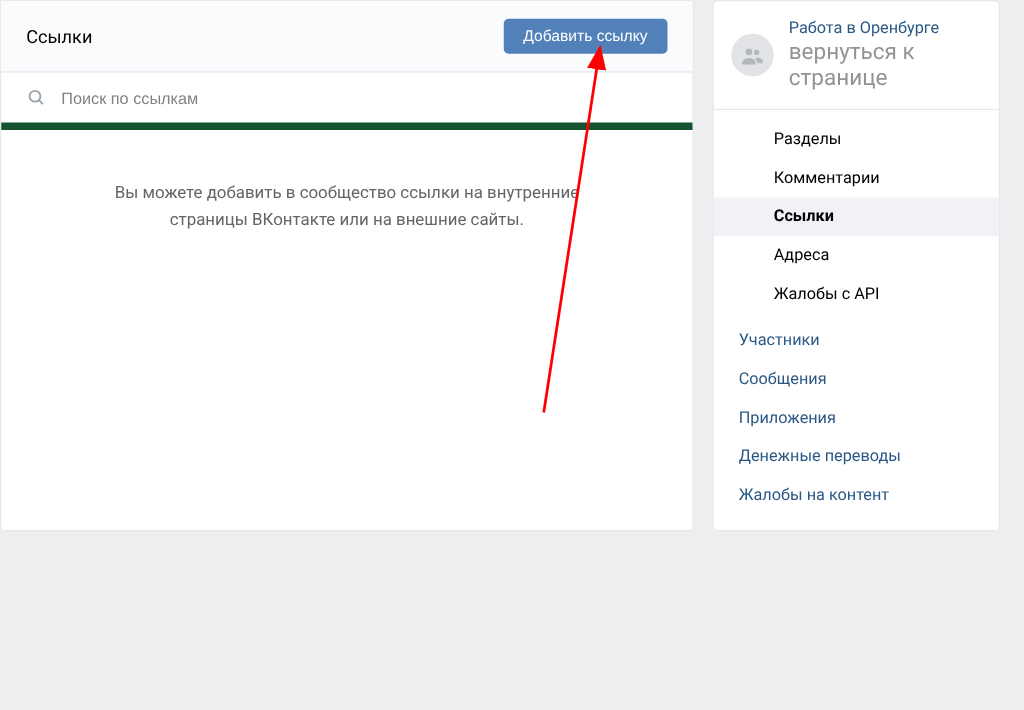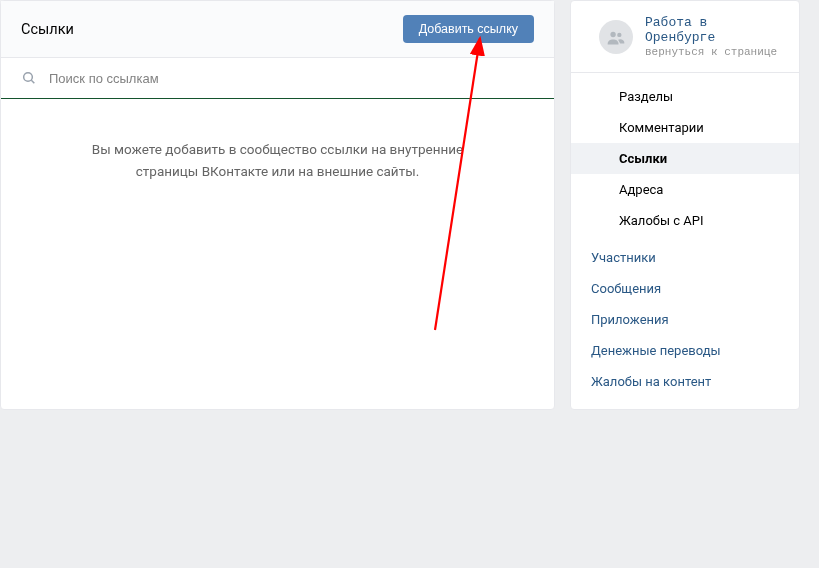--- a/index.html
+++ b/index.html
@@ -50,21 +50,21 @@
       border-radius: 4px;
       font-size: 12.5px;
       cursor: pointer;
       font-weight: 400;
       text-align: center;
     }
     .search-bar {
       display: flex;
       align-items: center;
       padding: 12px 20px;
-      border-bottom: 1px solid #14532d;
+      border-bottom: 6px solid #14532d;
       gap: 12px;
     }
     .search-icon {
       width: 16px;
       height: 16px;
       color: #99a2ad;
       flex-shrink: 0;
     }
     .search-input {
       border: none;
@@ -87,24 +87,23 @@
     .sidebar {
       width: 230px;
       background: #fff;
       border: 1px solid #e7e8ec;
       border-radius: 4px;
       padding-bottom: 12px;
     }
     .sidebar-header {
       display: flex;
       align-items: center;
-      padding: 14px 18px 14px 28px;
+      padding: 14px 18px 14px 14px;
       border-bottom: 1px solid #e7e8ec;
       gap: 12px;
-      font-family: Liberation Mono, monospace;
     }
     .avatar {
       width: 34px;
       height: 34px;
       border-radius: 50%;
       background: #e1e3e6;
       display: flex;
       align-items: center;
       justify-content: center;
       flex-shrink: 0;
@@ -119,21 +118,21 @@
       flex-direction: column;
       gap: 1px;
     }
     .community-name {
       color: #2a5885;
       font-size: 13px;
       font-weight: 400;
     }
     .community-subtitle {
       color: #939393;
-      font-size: 11px;
+      font-size: 18px;
     }
     .sidebar-nav {
       padding-top: 8px;
     }
     .nav-item {
       padding: 8px 20px;
       color: #2a5885;
       font-size: 13px;
       cursor: pointer;
       display: block;

